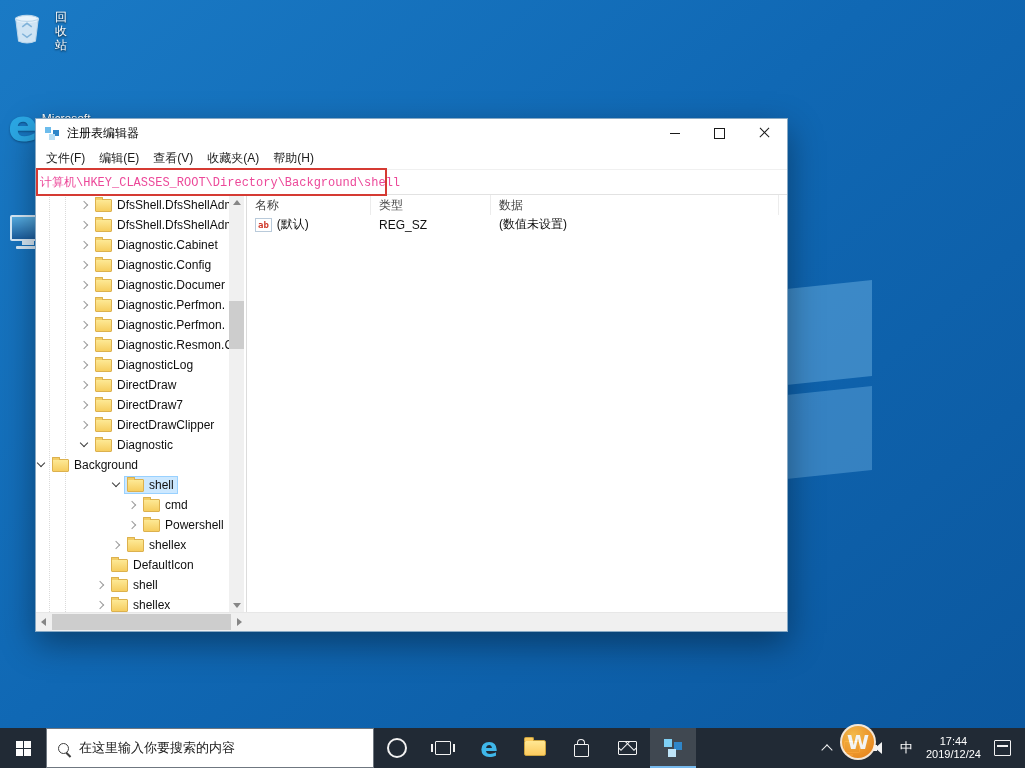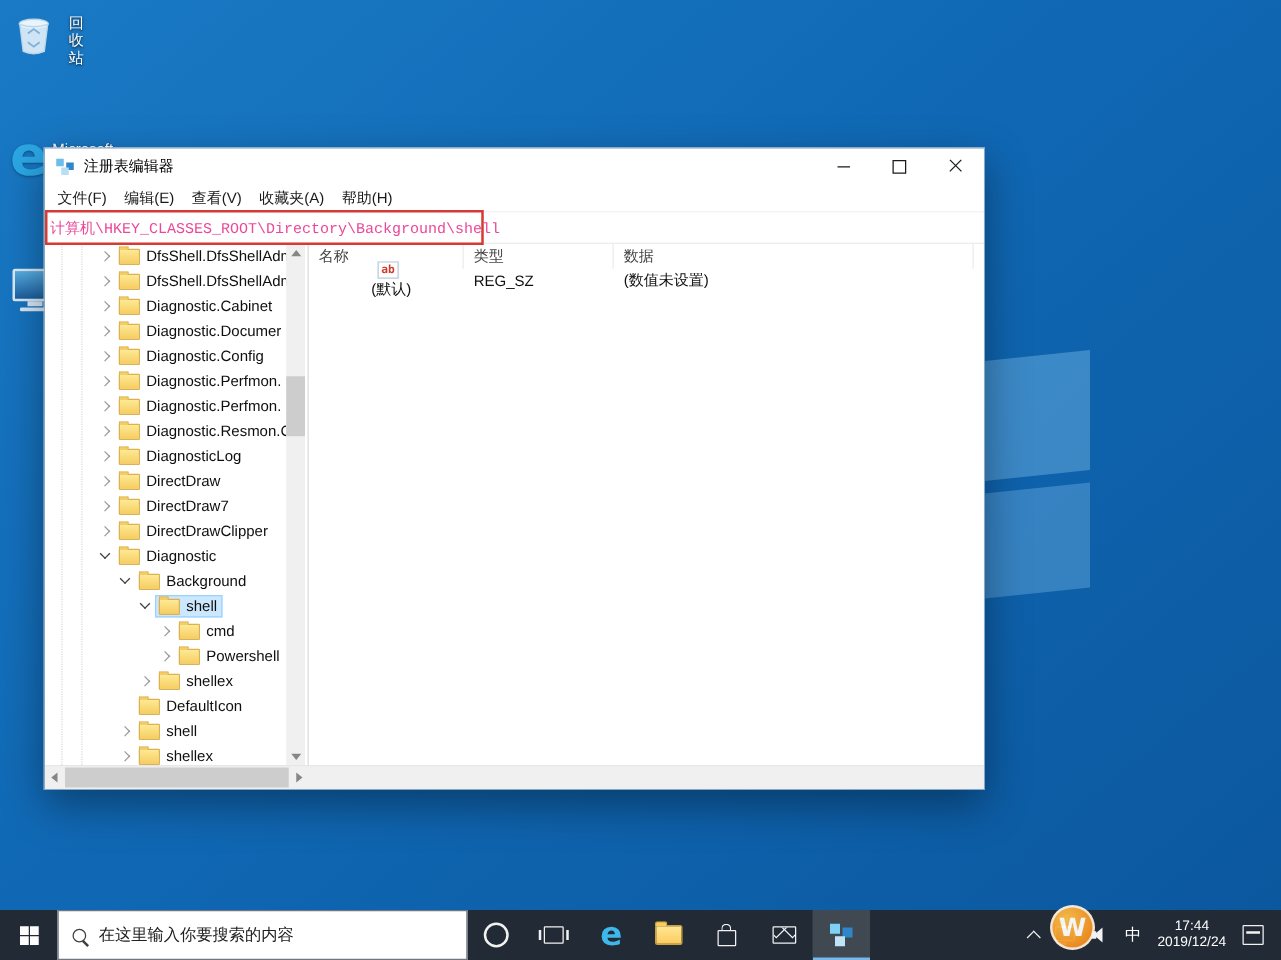--- a/index.html
+++ b/index.html
@@ -244,34 +244,34 @@
           <span class="chev closed"></span>
           <span class="nodebox">
             <span class="folder"></span>
             <span class="tlabel">Diagnostic.Cabinet</span>
           </span>
         </div>
         <div class="trow" style="padding-left: 43px;">
           <span class="chev closed"></span>
           <span class="nodebox">
             <span class="folder"></span>
+            <span class="tlabel">Diagnostic.Config</span>
+          </span>
+        </div>
+        <div class="trow" style="padding-left: 43px;">
+          <span class="chev closed"></span>
+          <span class="nodebox">
+            <span class="folder"></span>
             <span class="tlabel">Diagnostic.Documer</span>
           </span>
         </div>
         <div class="trow" style="padding-left: 43px;">
           <span class="chev closed"></span>
           <span class="nodebox">
             <span class="folder"></span>
-            <span class="tlabel">Diagnostic.Config</span>
-          </span>
-        </div>
-        <div class="trow" style="padding-left: 43px;">
-          <span class="chev closed"></span>
-          <span class="nodebox">
-            <span class="folder"></span>
             <span class="tlabel">Diagnostic.Perfmon.</span>
           </span>
         </div>
         <div class="trow" style="padding-left: 43px;">
           <span class="chev closed"></span>
           <span class="nodebox">
             <span class="folder"></span>
             <span class="tlabel">Diagnostic.Perfmon.</span>
           </span>
         </div>
@@ -310,21 +310,21 @@
             <span class="tlabel">DirectDrawClipper</span>
           </span>
         </div>
         <div class="trow" style="padding-left: 43px;">
           <span class="chev open"></span>
           <span class="nodebox">
             <span class="folder"></span>
             <span class="tlabel">Diagnostic</span>
           </span>
         </div>
-        <div class="trow" style="padding-left: 59px;">
+        <div class="trow" style="">
           <span class="chev open"></span>
           <span class="nodebox">
             <span class="folder"></span>
             <span class="tlabel">Background</span>
           </span>
         </div>
         <div class="trow" style="padding-left: 75px;">
           <span class="chev open"></span>
           <span class="nodebox selected">
             <span class="folder"></span>
@@ -389,21 +389,21 @@
 
     <div class="list-pane">
       <div class="list-header" id="list-header">
           <div class="hcell" style="width: 124px;">名称</div>
           <div class="hcell" style="width: 120px;">类型</div>
           <div class="hcell" style="width: 288px;">数据</div>
           <div class="hfill"></div>
         </div>
       <div class="list-body" id="list-body">
           <div class="lrow">
-            <div class="lcell" style="width: 124px; flex-direction: column;">
+            <div class="lcell" style="width: 124px;">
               <span class="ab-icon">ab</span>
               <span>(默认)</span>
             </div>
             <div class="lcell" style="width: 120px;">REG_SZ</div>
             <div class="lcell grow">(数值未设置)</div>
           </div>
         </div>
     </div>
   </div>
 

